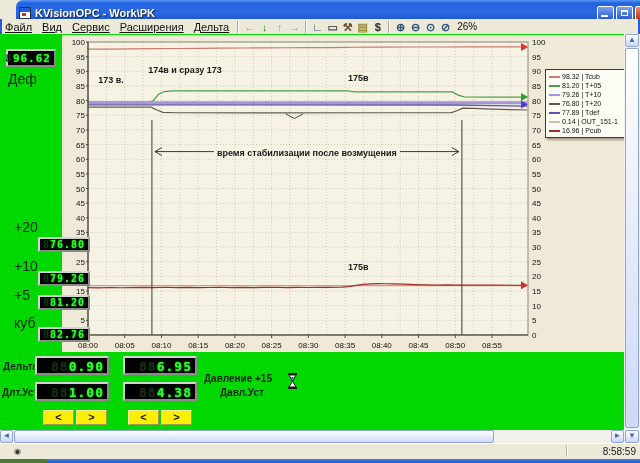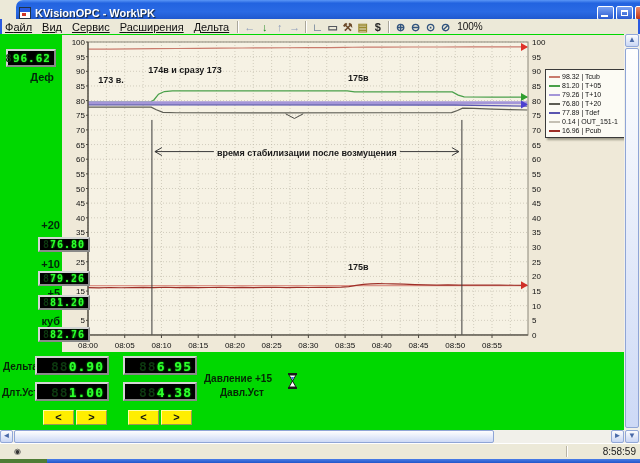--- a/index.html
+++ b/index.html
@@ -40,21 +40,21 @@
   .legend-swatch{display:inline-block;width:11px;height:2px;margin-right:2px;flex:0 0 11px;}
   
   .led{position:absolute;background:#000;border:2px solid #d4d4d4;border-right-color:#8a8a8a;border-bottom-color:#8a8a8a;
     box-sizing:border-box;font-family:"DejaVu Sans Mono",monospace;font-weight:bold;}
   .led span{position:absolute;right:3px;top:50%;transform:translateY(-50%);letter-spacing:1px;line-height:1;}
   .led .ghost{color:#0d3a10;margin-left:17px;}
   .led .val{color:#2dff2d;text-shadow:0 0 2px #00c000;}
   .led-def{left:6px;top:49px;width:50px;height:18px;font-size:11px;}
   .led-sm{width:52px;height:15px;font-size:10px;}
   .led-lg{width:74px;height:19px;font-size:13px;}
-  .panel-label{position:absolute;color:#00280a;font-weight:bold;font-size:11px;text-align:right;}
+  .panel-label{position:absolute;color:#00280a;font-weight:normal;font-size:14px;text-align:left;}
   .blabel{position:absolute;color:#052505;font-weight:bold;font-size:10px;white-space:nowrap;}
   .arrow-btn{position:absolute;width:31px;height:15px;background:#ffee00;border:1px solid #9a9a50;
     border-top-color:#ffffa0;border-left-color:#ffffa0;box-sizing:border-box;
     font-weight:bold;font-size:11px;line-height:12px;text-align:center;color:#111;}
   
   .hscroll{position:absolute;left:0;top:430px;width:624px;height:13px;background:#f1f0ea;}
   .vscroll{position:absolute;left:624px;top:34px;width:16px;height:409px;background:#f1f0ea;}
   .sb-btn{position:absolute;background:linear-gradient(180deg,#fdfdfd,#c9d6f5);border:1px solid #92a8d8;border-radius:2px;
     box-sizing:border-box;color:#4a6aa8;font-size:8px;line-height:10px;text-align:center;font-weight:bold;}
   .sb-thumb{position:absolute;background:linear-gradient(180deg,#fefefe,#cdd9f6);border:1px solid #8fa5d6;border-radius:2px;box-sizing:border-box;}
@@ -91,21 +91,21 @@
   </div>
 
   <div class="menubar">
     <span id="menu-items"><span class="menu-item">Файл</span><span class="menu-item">Вид</span><span class="menu-item">Сервис</span><span class="menu-item">Расширения</span><span class="menu-item">Дельта</span></span>
     <span class="tsep"></span>
     <span id="tb-nav"><span class="tool-btn" style="color: rgb(142, 156, 186);">←</span><span class="tool-btn" style="color: rgb(30, 138, 30);">↓</span><span class="tool-btn" style="color: rgb(142, 156, 186);">↑</span><span class="tool-btn" style="color: rgb(142, 156, 186);">→</span></span>
     <span class="tsep"></span>
     <span id="tb-tools"><span class="tool-btn" style="color: rgb(53, 82, 124);">∟</span><span class="tool-btn" style="color: rgb(85, 88, 94);">▭</span><span class="tool-btn" style="color: rgb(107, 74, 42);">⚒</span><span class="tool-btn" style="color: rgb(154, 138, 48);">▤</span><span class="tool-btn" style="color: rgb(42, 42, 42);">$</span></span>
     <span class="tsep"></span>
     <span id="tb-zoom"><span class="tool-btn" style="color: rgb(51, 85, 126);">⊕</span><span class="tool-btn" style="color: rgb(51, 85, 126);">⊖</span><span class="tool-btn" style="color: rgb(51, 85, 126);">⊙</span><span class="tool-btn" style="color: rgb(51, 85, 126);">⊘</span></span>
-    <span class="zoom-label">100%</span>
+    <span class="zoom-label">26%</span>
   </div>
 
   <div class="winborder" style="left:0"></div>
   <div class="winborder" style="left:638px"></div>
 
   <div class="client"></div>
 
   <div class="chart-panel">
     <svg id="chart-svg" width="563" height="317">
         <rect x="26" y="7" width="440" height="293" fill="#f6f2e4"></rect>

